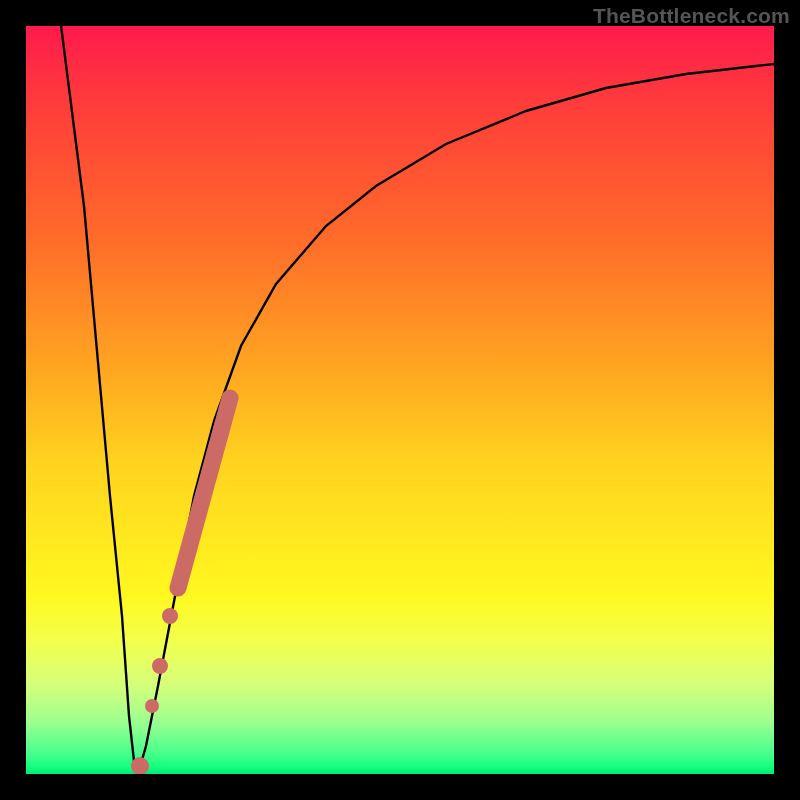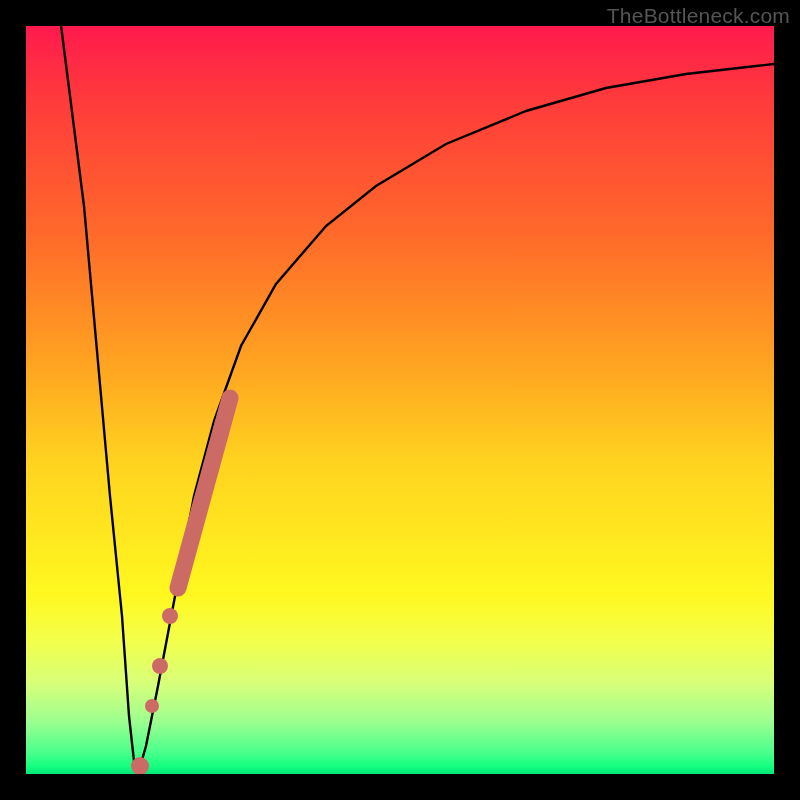--- a/index.html
+++ b/index.html
@@ -45,21 +45,21 @@
     top: 0;
     width: 748px;
     height: 748px;
   }
   .watermark {
     position: absolute;
     top: 4px;
     right: 10px;
     color: #555;
     font-size: 21px;
-    font-weight: 400;
+    font-weight: 700;
     letter-spacing: 0.2px;
     user-select: none;
   }
 </style>
 </head>
 <body>
 
 <div class="frame">
   <div class="plot">
     <svg class="curve" viewBox="0 0 748 748" preserveAspectRatio="none">

